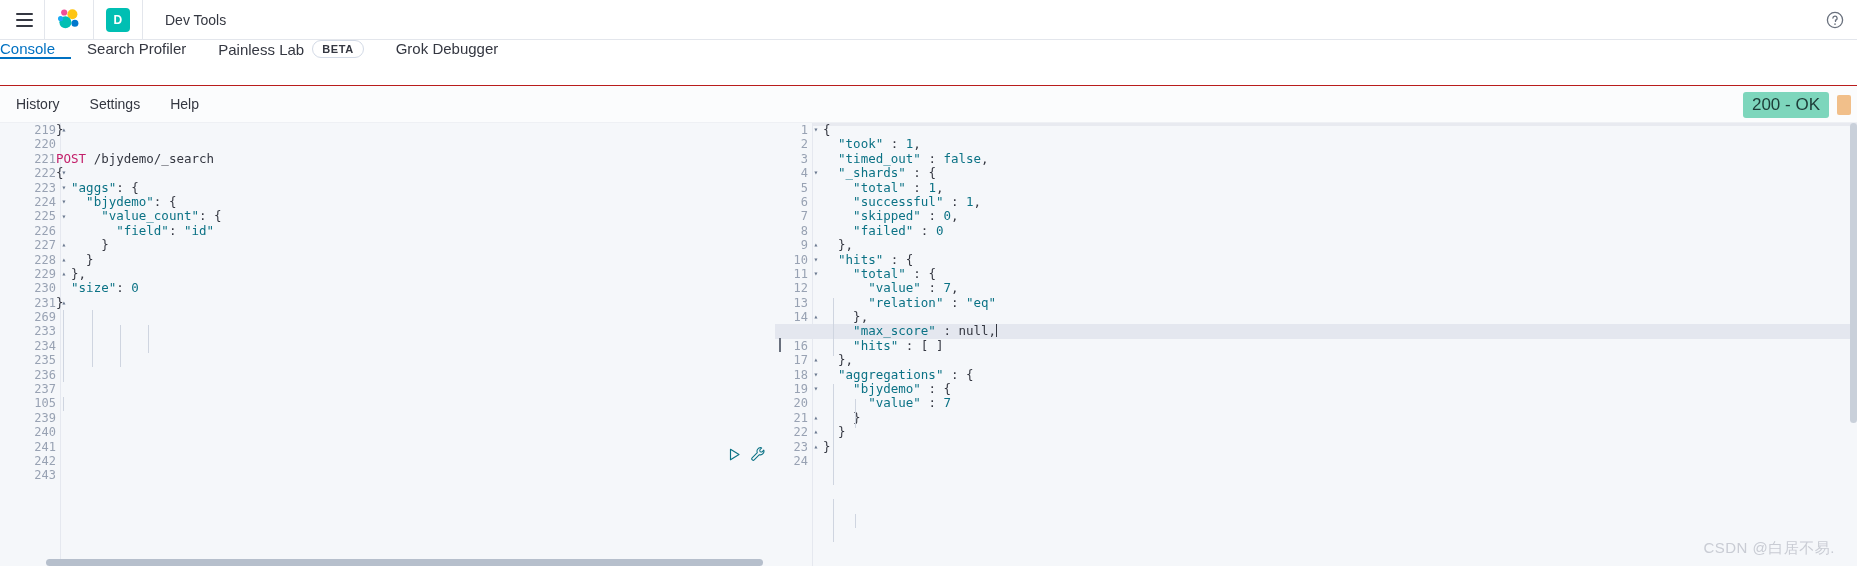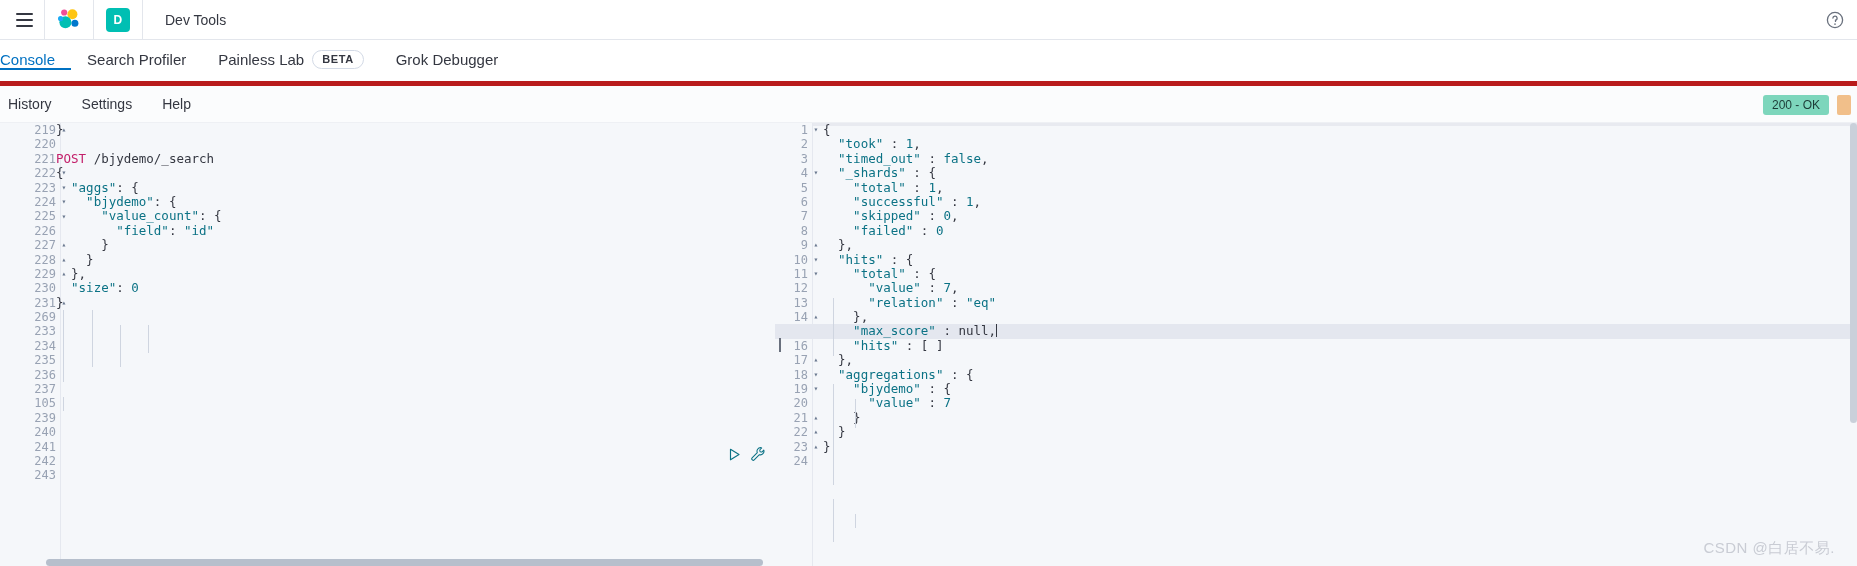--- a/index.html
+++ b/index.html
@@ -61,22 +61,22 @@
   .help-icon {
     width: 28px; height: 28px; cursor: pointer;
     display: flex; align-items: center; justify-content: center;
     color: #69707d;
   }
 
   
   .tab-bar {
     height: 46px; width: 100%;
     background: #ffffff;
-    border-bottom: 5px solid #b91c1c;
-    display: flex; align-items: center;
+    border-bottom: 1px solid #b91c1c;
+    display: flex; align-items: flex-start;
     padding-left: 0px;
   }
   .tab {
     display: flex; align-items: center; gap: 8px;
     padding: 0 16px;
     font-size: 15px; color: #343741;
     cursor: pointer;
     border-bottom: 2px solid transparent;
     white-space: nowrap;
   }
@@ -104,29 +104,29 @@
     display: flex; align-items: center;
     position: relative;
     border-bottom: 1px solid #eef0f4;
   }
   .subnav-item {
     font-size: 14px; color: #343741;
     padding: 0 0 0 0;
     margin-right: 30px;
     cursor: pointer; white-space: nowrap;
   }
-  .subnav-item:first-child { margin-left: 8px; }
+  .subnav-item:first-child { margin-left: 16px; }
   .subnav-right {
     position: absolute; right: 0; top: 0; height: 37px;
     display: flex; align-items: center; gap: 8px;
     padding-right: 6px;
   }
   .status-badge {
     background: #7dd6bc; color: #1d3c37;
-    font-size: 12px; font-weight: 400;
+    font-size: 17px; font-weight: 400;
     border-radius: 3px;
     padding: 3px 9px;
     white-space: nowrap;
   }
   .subnav-extra {
     width: 14px; height: 20px;
     background: #f0b87d; border-radius: 2px;
     opacity: .9;
   }
 

